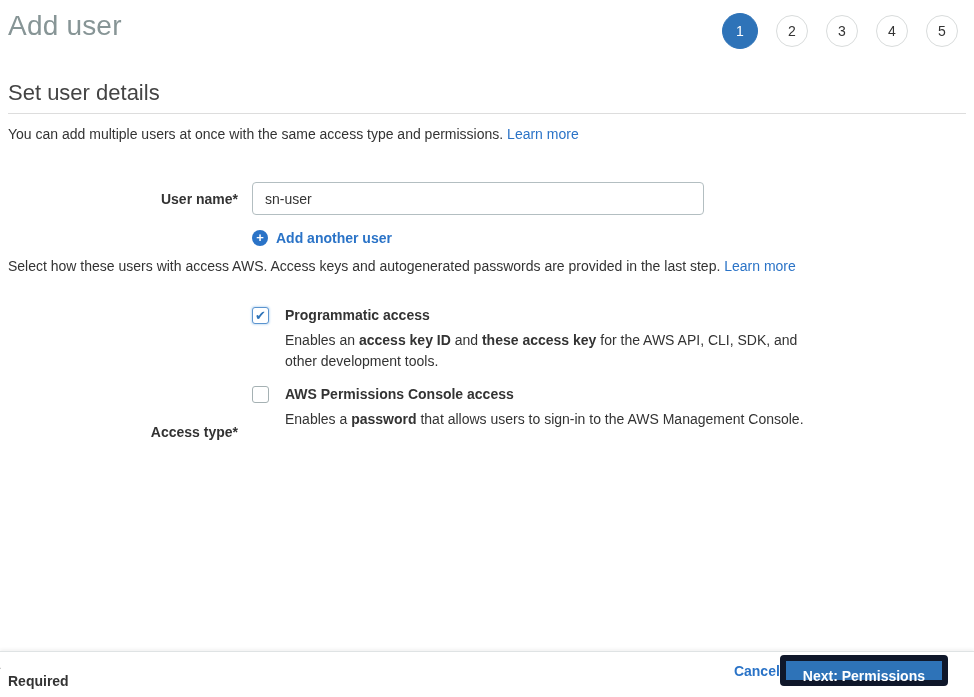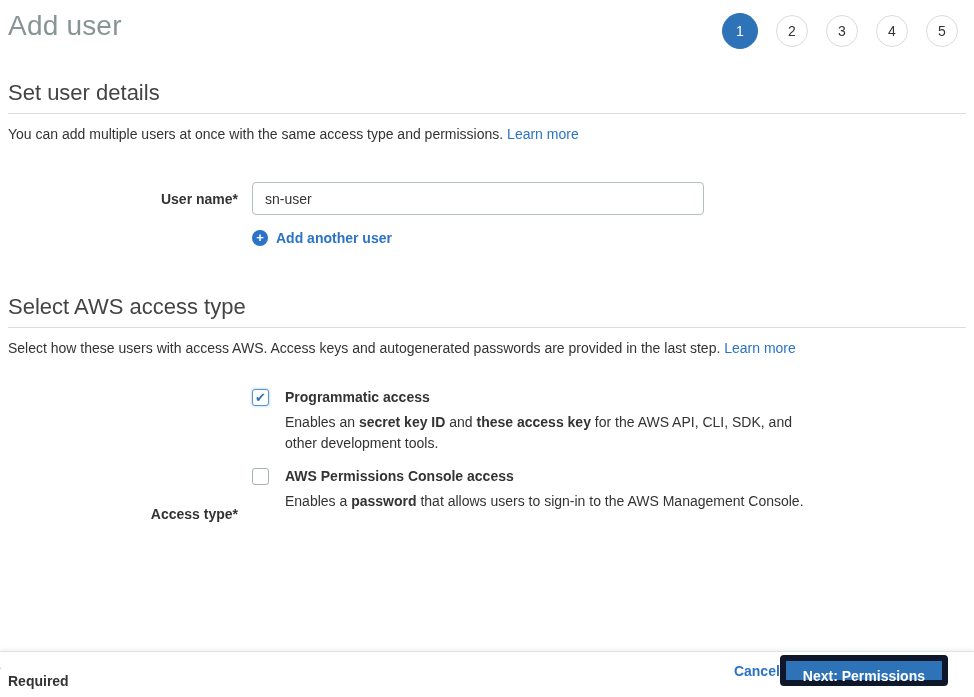--- a/index.html
+++ b/index.html
@@ -214,32 +214,31 @@
 
     <div class="add-row">
       <a class="add-link">
           <span class="plus-icon">+</span>
           <span>Add another user</span>
         </a>
     </div>
   </section>
 
   <section>
-    <h2 class="section-heading second">Select AWS access type</h2>
     <p class="section-desc"><span>Select how these users with access AWS. Access keys and autogenerated passwords are provided in the last step. </span><a class="link">Learn more</a></p>
 
     <div class="form-row top">
       <label class="form-label">Access type*</label>
       <div class="options">
 
         <div class="option">
           <span class="checkbox checked">✔</span>
           <div class="option-body">
             <div class="option-name">Programmatic access</div>
-            <div class="option-desc"><span>Enables an </span><b>secret key ID</b><span> and </span><b>these access key</b><span> for the AWS API, CLI, SDK, and other development tools.</span></div>
+            <div class="option-desc"><span>Enables an </span><b>access key ID</b><span> and </span><b>these access key</b><span> for the AWS API, CLI, SDK, and other development tools.</span></div>
           </div>
         </div>
 
         <div class="option">
           <span class="checkbox"></span>
           <div class="option-body">
             <div class="option-name">AWS Permissions Console access</div>
             <div class="option-desc"><span>Enables a </span><b>password</b><span> that allows users to sign-in to the AWS Management Console.</span></div>
           </div>
         </div>

